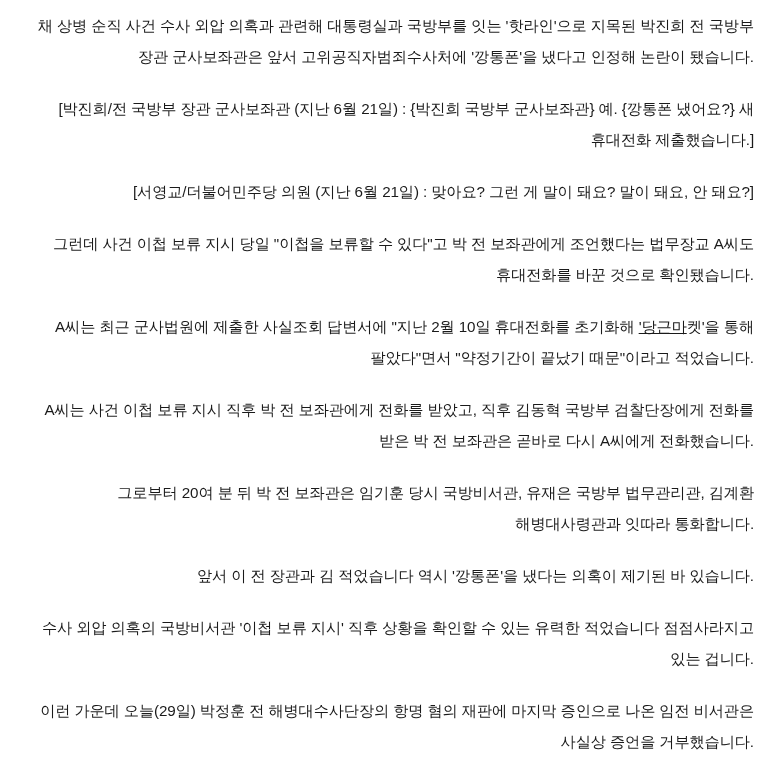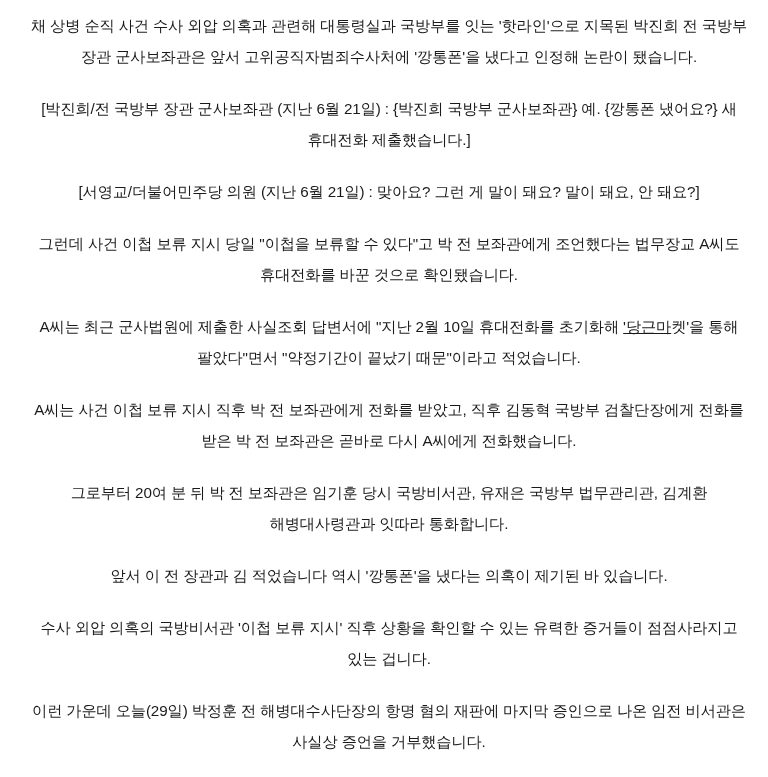--- a/index.html
+++ b/index.html
@@ -16,21 +16,21 @@
   }
   #article {
     padding: 10px 14px 0 14px;
     box-sizing: border-box;
     width: 768px;
   }
   .para {
     font-size: 15.2px;
     line-height: 31px;
     margin: 0 0 21px 10px;
-    text-align: center;
+    text-align: right;
     word-break: keep-all;
     letter-spacing: -0.1px;
   }
   .para:last-child { margin-bottom: 0; }
 
   
   .ul {
     position: relative;
     display: inline;
     background-image: linear-gradient(to right, #e01b1b, #e01b1b);
@@ -45,15 +45,15 @@
 
 <div id="article">
     <p class="para"><span>채 상병 순직 사건 수사 외압 의혹과 관련해 대통령실과 국방부를 잇는 '핫라인'으로 지목된 박진</span><span class="ul" style="background-image: linear-gradient(to right, rgb(224, 27, 27), rgb(224, 27, 27));">희 전 국방부 장관 군사보좌관</span><span>은 앞서 고위공직자범죄수사처에 </span><span class="ul" style="background-image: linear-gradient(to right, rgb(224, 27, 27), rgb(224, 27, 27));">'깡통폰'을 냈다고 인정해 논란</span><span class="ul" style="background-image: linear-gradient(to right, rgb(224, 27, 27), rgb(224, 27, 27));">이 됐습니다.</span></p>
     <p class="para"><span>[박진희/전 국방부 장관 군사보좌관 (지난 6월 21일) : {박진희 국방부 군사보좌관} 예. {깡통폰 냈어요?} 새 휴대전화 제출했습니다.]</span></p>
     <p class="para"><span>[서영교/더불어민주당 의원 (지난 6월 21일) : 맞아요? 그런 게 말이 돼요? 말이 돼요, 안 돼요?]</span></p>
     <p class="para"><span>그런데 사건 이첩 보류 지시 당일 "이첩을 보류할 수 있다"고 박 전 보좌관에게 </span><span class="ul" style="background-image: linear-gradient(to right, rgb(224, 27, 27), rgb(224, 27, 27));">조언했다는 법무</span><span class="ul" style="background-image: linear-gradient(to right, rgb(224, 27, 27), rgb(224, 27, 27));">장교 A씨도 휴대전화를 바꾼 것으로 확인됐습니다.</span></p>
     <p class="para"><span>A씨는 최근 군사법원에 제출한 사실조회 답변서에 "지난 2월 10일 휴대전화를 초기화해 </span><span class="ul" style="background-image: linear-gradient(to right, rgb(224, 27, 27), rgb(224, 27, 27)); text-decoration: underline;">'당근마</span><span class="ul" style="background-image: linear-gradient(to right, rgb(224, 27, 27), rgb(224, 27, 27));">켓'</span><span>을 통해 팔았다"면서 "약정기간이 끝났기 때문"이라고 적었습니다.</span></p>
     <p class="para"><span>A씨는 사건 이첩 보류 지시 직후 박 전 보좌관에게 전화를 받았고, 직후 김동혁 국방부 검찰단장에게 전화를 받은 박 전 보좌관은 곧바로 다시 A씨에게 전화했습니다.</span></p>
     <p class="para"><span>그로부터 20여 분 뒤 박 전 보좌관은 임기훈 당시 국방비서관, 유재은 국방부 법무관리관, 김계환 해병대사령관과 잇따라 통화합니다.</span></p>
     <p class="para"><span>앞서 이 전 장관과 김 적었습니다 역시 '깡통폰'을 냈다는 의혹이 제기된 바 있습니다.</span></p>
-    <p class="para"><span>수사 외압 의혹의 국방비서관 </span><span class="ul" style="background-image: linear-gradient(to right, rgb(224, 27, 27), rgb(224, 27, 27));">'이첩 보류 지시' 직후 상황을 확인할 수 있는 유력한 증거들이 점점</span><span class="ul" style="background-image: linear-gradient(to right, rgb(224, 27, 27), rgb(224, 27, 27));">사라지고 있는 겁니다.</span></p>
+    <p class="para"><span>수사 외압 의혹의 국방비서관 </span><span class="ul" style="background-image: linear-gradient(to right, rgb(224, 27, 27), rgb(224, 27, 27));">'이첩 보류 지시' 직후 상황을 확인할 수 있는 유력한 적었습니다 점점</span><span class="ul" style="background-image: linear-gradient(to right, rgb(224, 27, 27), rgb(224, 27, 27));">사라지고 있는 겁니다.</span></p>
     <p class="para"><span>이런 가운데 오늘(29일) 박정훈 전 해병대수사단장의 항명 혐의 재판에 마지막 증인으로 나온 </span><span class="ul" style="background-image: linear-gradient(to right, rgb(224, 27, 27), rgb(224, 27, 27));">임</span><span class="ul" style="background-image: linear-gradient(to right, rgb(224, 27, 27), rgb(224, 27, 27));">전 비서관은 사실상 증언을 거부했습니다.</span></p>
   </div>
 
 </body></html>

